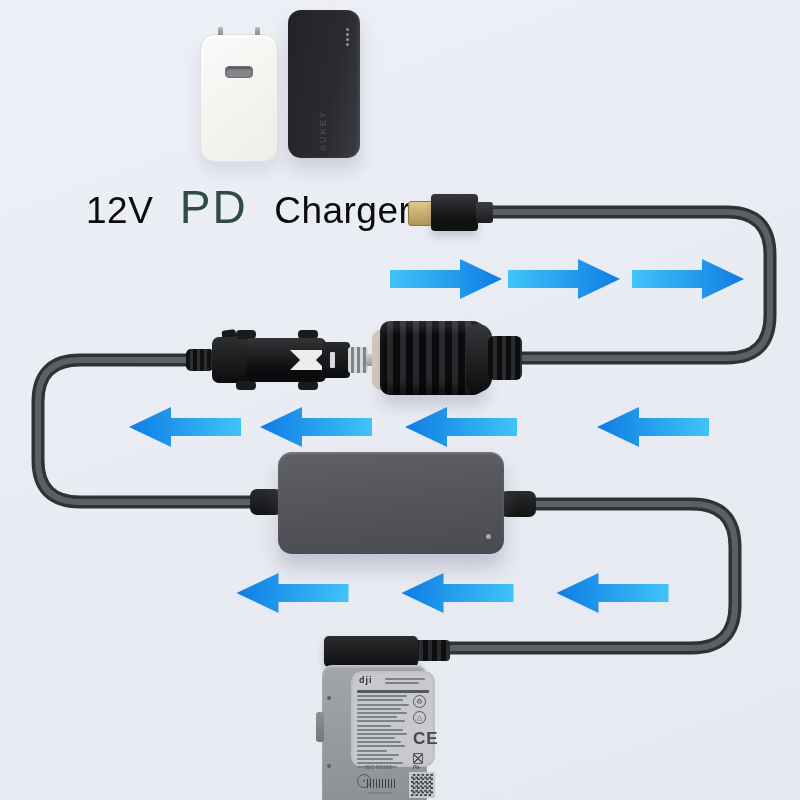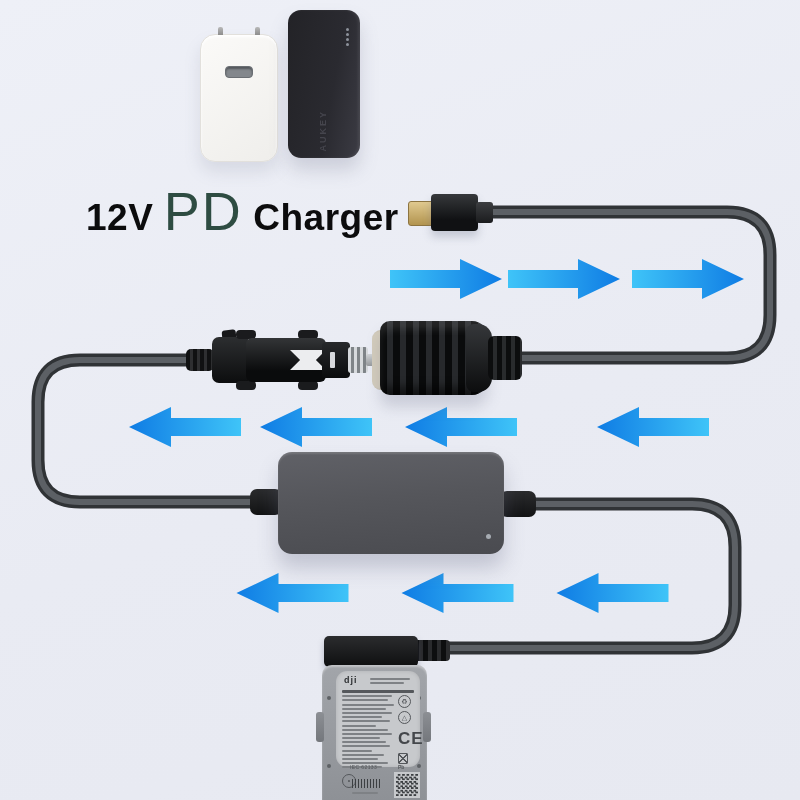--- a/index.html
+++ b/index.html
@@ -27,22 +27,22 @@
     background:linear-gradient(100deg,#232327 0%,#2a2a30 60%,#3a3a42 96%);
     box-shadow:0 12px 18px rgba(110,116,140,.25), inset -2px 0 3px rgba(255,255,255,.08);
   }
   .pb-led{width:3px;height:3px;border-radius:50%;background:#8d929c;margin:2px;}
   .pb-brand{
     position:absolute;left:30px;top:100px;color:#45454d;font-size:9px;
     letter-spacing:2px;writing-mode:vertical-rl;transform:rotate(180deg);font-weight:700;
   }
   
   .headline{left:86px;top:180px;white-space:nowrap;}
-  .headline .h-bold{font-size:37px;font-weight:700;color:#0c0c0d;letter-spacing:.5px;}
-  .headline .h-pd{font-size:54px;font-weight:400;letter-spacing:2px;margin:0 6px;}
+  .headline .h-bold{font-size:37px;font-weight:400;color:#0c0c0d;letter-spacing:.5px;}
+  .headline .h-pd{font-size:46px;font-weight:400;letter-spacing:2px;margin:0 22px;}
   
   .usbc-tip{left:408px;top:201px;width:26px;height:23px;border-radius:3px;
     background:linear-gradient(#e0c98f,#b2944f);border:1px solid #8d7440;}
   .usbc-body{left:431px;top:194px;width:47px;height:37px;border-radius:4px;
     background:linear-gradient(#36383b,#101113 70%);box-shadow:0 6px 8px rgba(110,116,140,.3);}
   .usbc-neck{left:476px;top:202px;width:17px;height:21px;border-radius:3px;
     background:linear-gradient(#3c3e41,#1b1c1e);}
   
   .plug-boot{left:186px;top:349px;width:28px;height:22px;border-radius:5px;
     background:repeating-linear-gradient(90deg,#101112 0 4px,#2e2f31 4px 7px);}
@@ -82,21 +82,21 @@
   
   .bat-adapter{left:324px;top:636px;width:94px;height:31px;border-radius:5px;
     background:linear-gradient(#2b2c2e,#0e0f10);box-shadow:0 4px 6px rgba(90,95,120,.35);}
   .bat-boot{left:414px;top:640px;width:36px;height:21px;border-radius:4px;
     background:repeating-linear-gradient(90deg,#0d0e0f 0 5px,#2a2b2d 5px 9px);}
   .bat-body{left:322px;top:665px;width:105px;height:135px;border-radius:10px 10px 0 0;
     background:linear-gradient(180deg,#a2a5aa 0%,#96999e 60%,#8e9196 100%);
     box-shadow:inset 0 2px 2px rgba(255,255,255,.35);}
   .bat-tab{width:8px;height:30px;border-radius:3px;background:linear-gradient(#8c8f94,#74777c);}
   .bat-dot{width:4px;height:4px;border-radius:50%;background:#5e6165;}
-  .bat-label{left:336px;top:671px;width:84px;height:96px;border-radius:11px;background:#c7c9cc;
+  .bat-label{left:351px;top:671px;width:84px;height:96px;border-radius:11px;background:#c7c9cc;
     box-shadow:inset 0 0 4px rgba(0,0,0,.12);}
   .lbl-line{height:2px;border-radius:1px;background:#7e8185;margin-top:2.2px;}
   .lbl-line.dark{background:#55585c;height:3px;}
   .dji{font-size:9px;font-weight:700;color:#2f3134;letter-spacing:1px;}
   .cert-circle{width:11px;height:11px;border-radius:50%;border:1px solid #54575b;color:#54575b;
     font-size:7px;line-height:11px;text-align:center;}
   .ce{font-size:17px;font-weight:700;color:#44474b;letter-spacing:1px;}
   .pb{font-size:5px;color:#54575b;font-weight:700;}
   .std{font-size:5px;color:#54575b;letter-spacing:.4px;}
   .qr{left:58px;top:101px;width:22px;height:22px;border:2px solid #c7c9cc;

